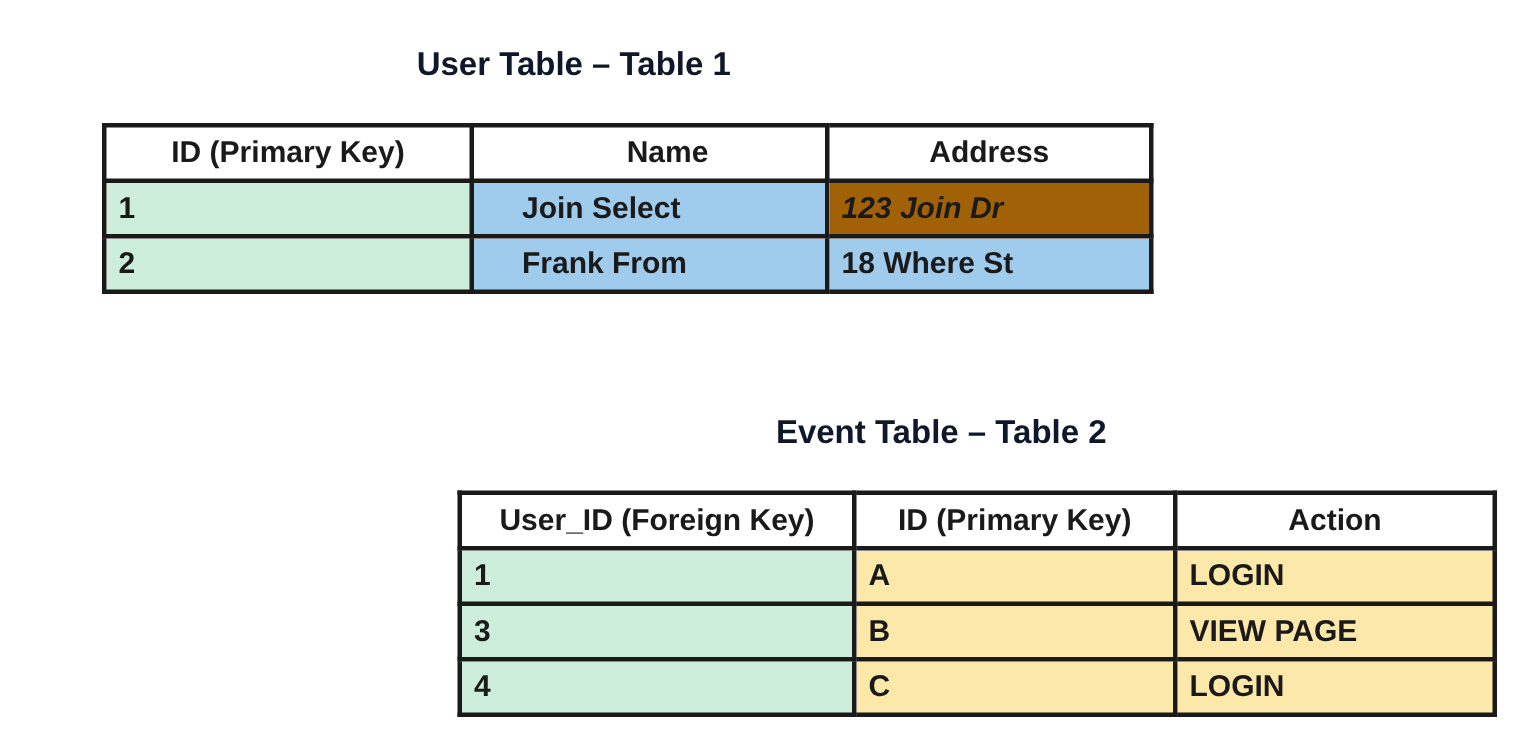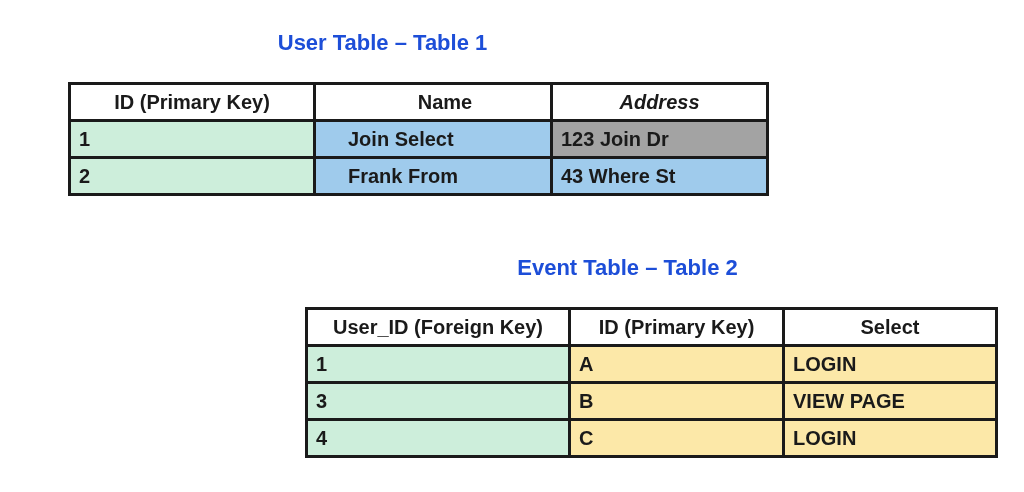--- a/index.html
+++ b/index.html
@@ -19,30 +19,30 @@
   .table-block {
     position: absolute;
   }
   #user-table-block {
     left: 68px;
     top: 28px;
     width: 629px;
   }
   #event-table-block {
     left: 305px;
-    top: 253px;
+    top: 273px;
     width: 645px;
   }
   .table-title {
     margin: 0 0 24px 0;
     font-size: 22px;
     font-weight: 700;
     line-height: 30px;
     text-align: center;
-    color: #1d4ed8;
+    color: #0f172a;
   }
   table.data-table {
     border-collapse: collapse;
     table-layout: fixed;
     width: 100%;
   }
   table.data-table th,
   table.data-table td {
     border: 3px solid #1a1a1a;
     height: 32px;
@@ -69,46 +69,46 @@
 
 <div class="canvas">
 
   <section class="table-block" id="user-table-block">
     <h2 class="table-title">User Table – Table 1</h2>
     <table class="data-table" id="user-table" data-table="user_table">
         <thead>
           <tr>
             <th style="background: rgb(255, 255, 255);">ID (Primary Key)</th>
             <th style="background: rgb(255, 255, 255);">Name</th>
-            <th style="background: rgb(255, 255, 255); font-style: italic;">Address</th>
+            <th style="background: rgb(255, 255, 255);">Address</th>
           </tr>
         </thead>
         <tbody>
           <tr>
             <td style="background: rgb(205, 238, 219);">1</td>
             <td style="background: rgb(159, 203, 236);">Join Select</td>
-            <td style="background: #a3a3a3;">123 Join Dr</td>
+            <td style="background: #a16207; font-style: italic;">123 Join Dr</td>
           </tr>
           <tr>
             <td style="background: rgb(205, 238, 219);">2</td>
             <td style="background: rgb(159, 203, 236); margin-top: 32px;">Frank From</td>
-            <td style="background: rgb(159, 203, 236);">43 Where St</td>
+            <td style="background: rgb(159, 203, 236);">18 Where St</td>
           </tr>
         </tbody>
       </table>
   </section>
 
   <section class="table-block" id="event-table-block">
     <h2 class="table-title">Event Table – Table 2</h2>
     <table class="data-table" id="event-table" data-table="event_table">
         <thead>
           <tr>
             <th style="background: rgb(255, 255, 255); margin-left: 12px;">User_ID (Foreign Key)</th>
             <th style="background: rgb(255, 255, 255);">ID (Primary Key)</th>
-            <th style="background: rgb(255, 255, 255);">Select</th>
+            <th style="background: rgb(255, 255, 255);">Action</th>
           </tr>
         </thead>
         <tbody>
           <tr>
             <td style="background: rgb(205, 238, 219);">1</td>
             <td style="background: rgb(252, 232, 168);">A</td>
             <td style="background: rgb(252, 232, 168);">LOGIN</td>
           </tr>
           <tr>
             <td style="background: rgb(205, 238, 219);">3</td>

